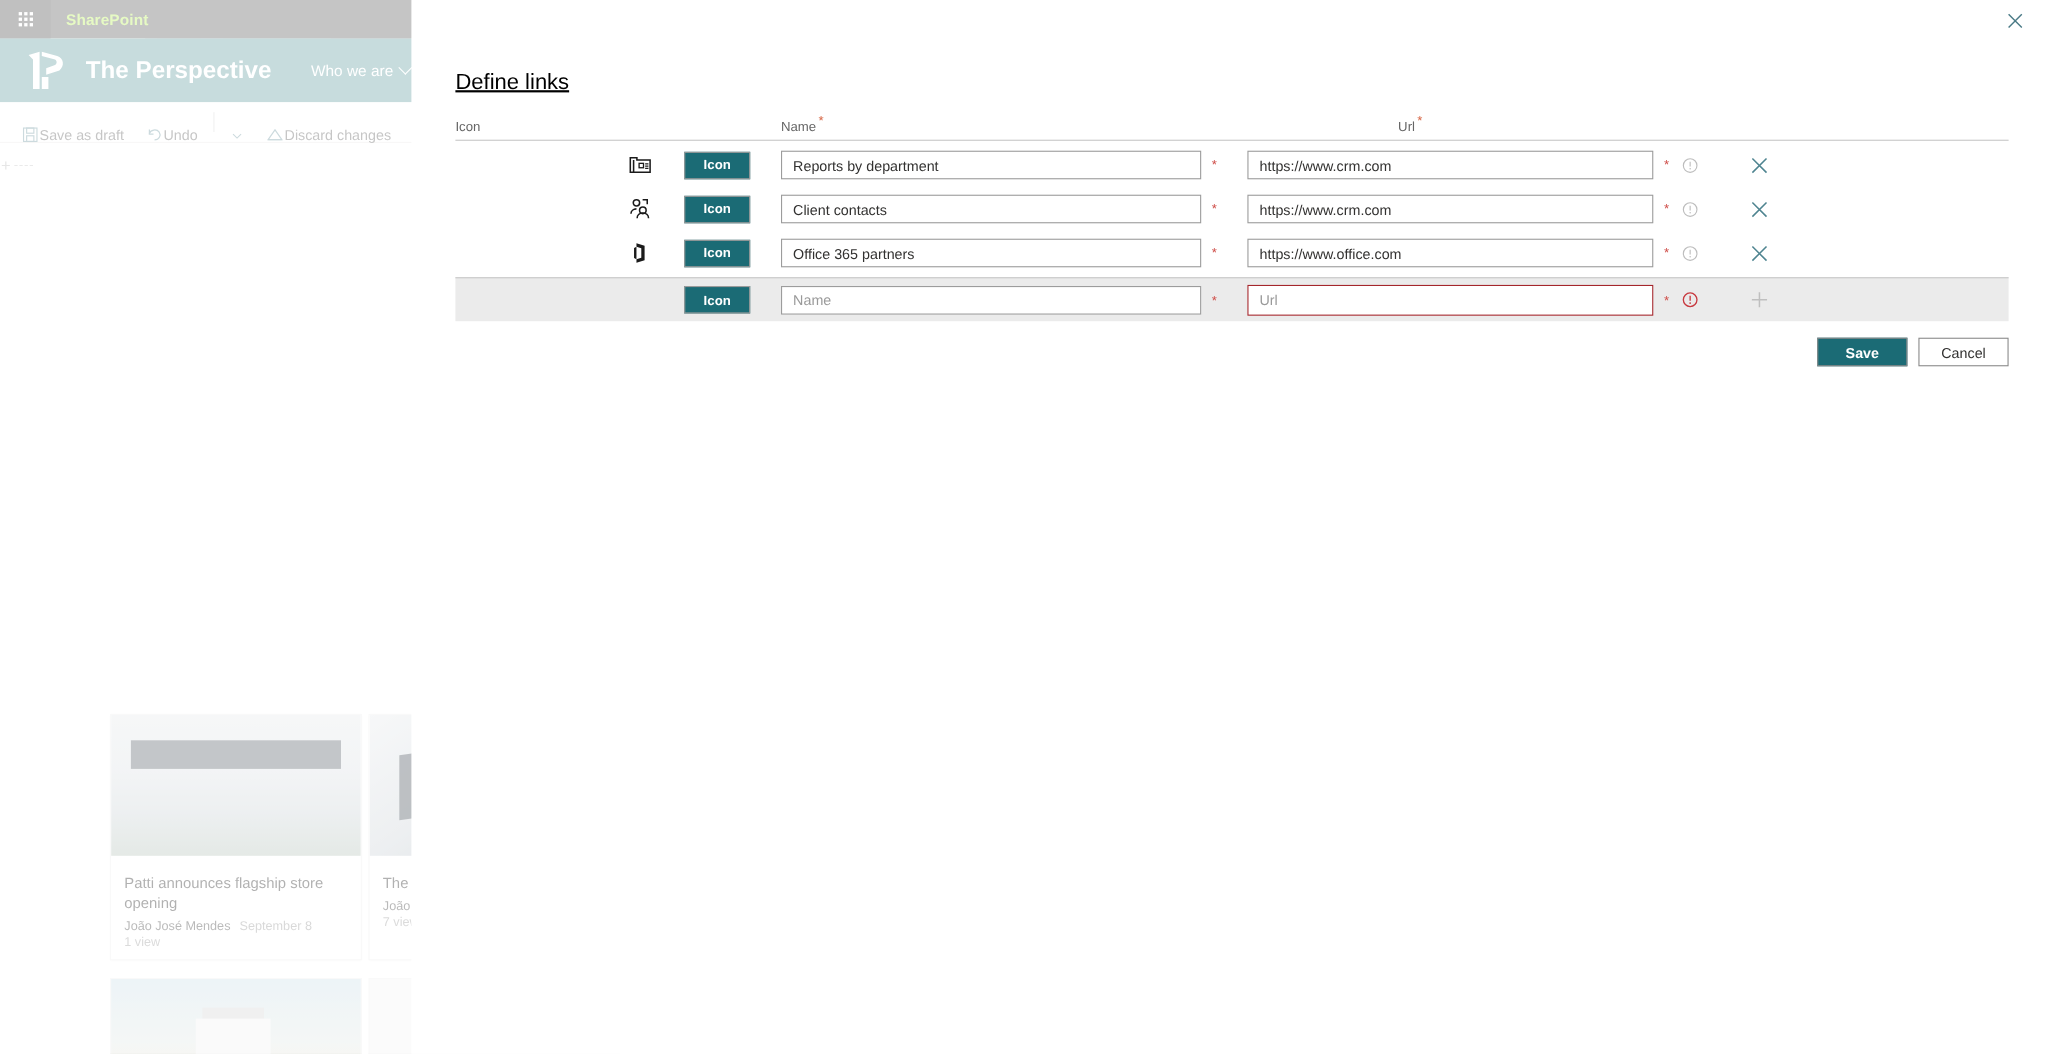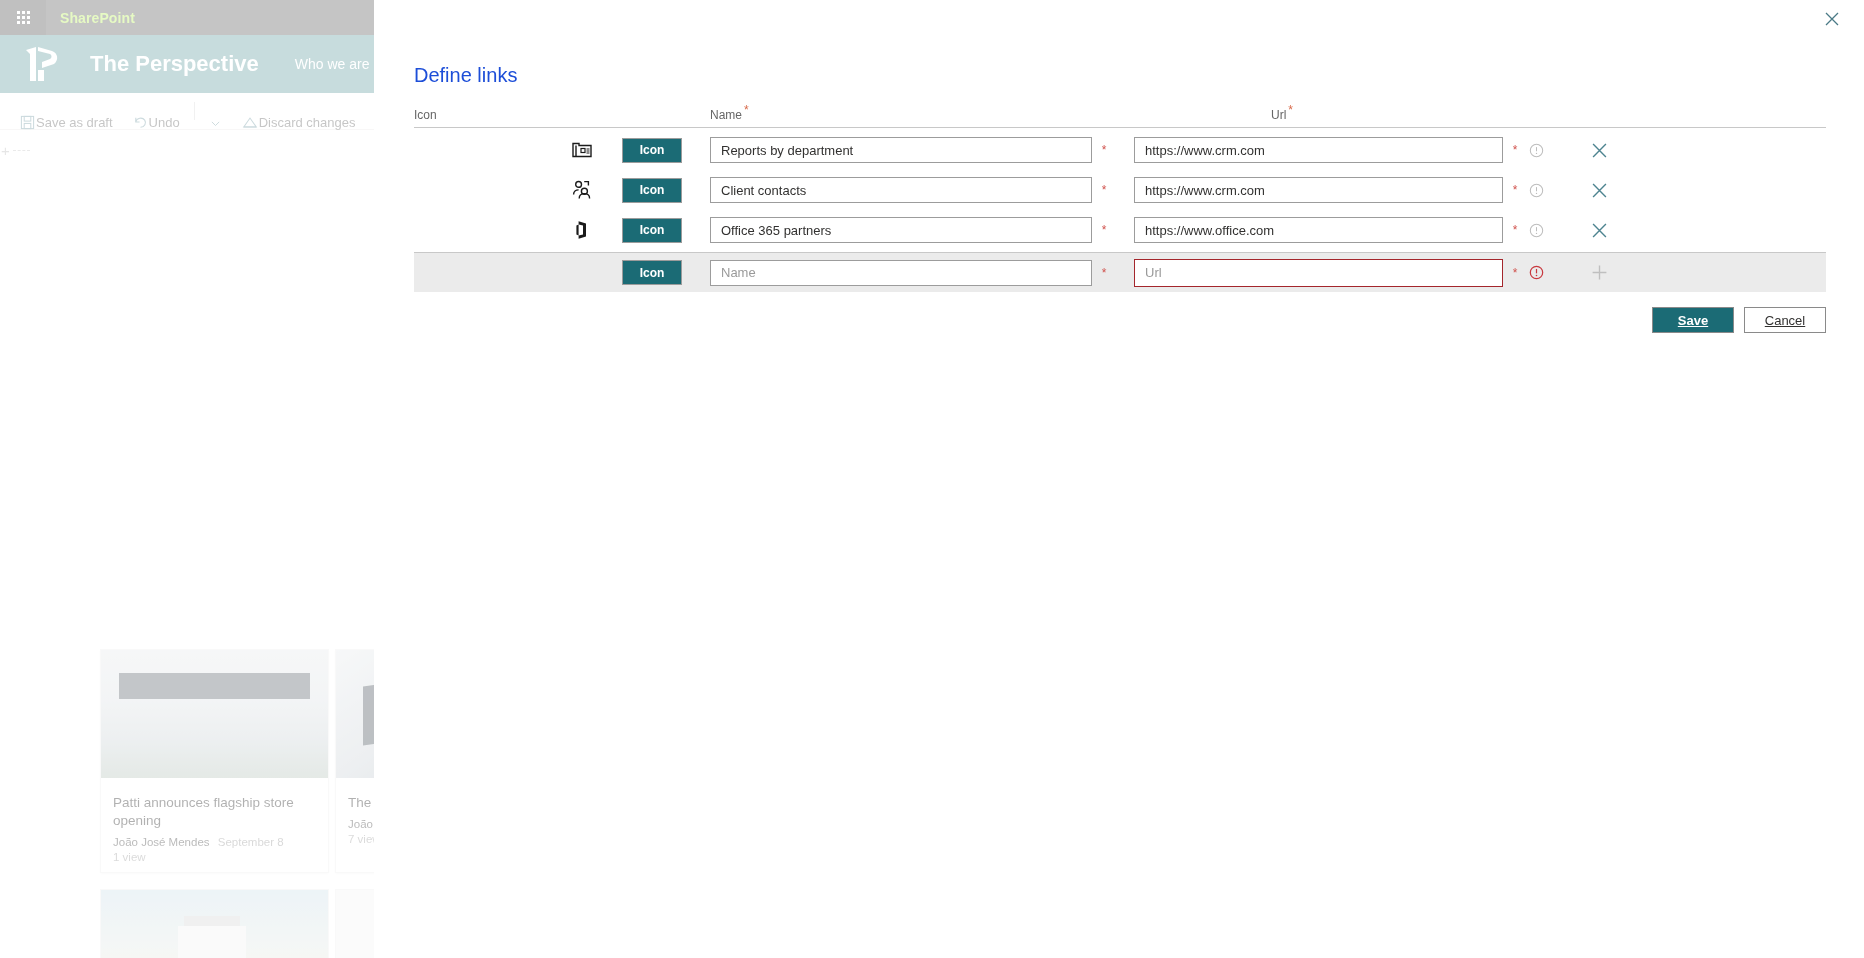--- a/index.html
+++ b/index.html
@@ -56,21 +56,21 @@
     position: absolute; top: 35px; left: 0; width: 1864px; height: 58px;
     background: #6ca2a5;
     display: flex; align-items: center;
   }
   #site-logo {
     width: 52px; height: 42px; margin-left: 16px;
     display: flex; align-items: center; justify-content: center;
   }
   #site-title {
     color: #ffffff; font-size: 22px; font-weight: bold;
-    margin-left: 22px; white-space: nowrap;
+    margin-left: 10px; white-space: nowrap;
   }
   #site-nav {
     display: flex; align-items: center; gap: 7px;
     margin-left: 36px; color: #ffffff; font-size: 14px;
   }
   .chev-d {
     display: inline-block; width: 9px; height: 9px;
     border-right: 1.6px solid #fff; border-bottom: 1.6px solid #fff;
     transform: rotate(45deg) translate(-2px,-2px);
   }
@@ -185,21 +185,21 @@
     background: #ffffff;
   }
   #dialog-close {
     position: absolute; right: 14px; top: 4px;
     width: 36px; height: 30px;
     display: flex; align-items: center; justify-content: center;
     color: #4a7a86; cursor: pointer;
   }
   #dialog-title {
     position: absolute; left: 40px; top: 64px;
-    font-size: 20px; color: #1d4ed8; font-weight: 400;
+    font-size: 20px; color: #000000; font-weight: 400; text-decoration: underline;
   }
 
   
   #links-table {
     position: absolute; left: 40px; top: 100px; width: 1412px;
   }
   #table-head {
     display: flex; align-items: flex-end;
     height: 28px;
     border-bottom: 1px solid #c8c8c8;
@@ -268,21 +268,20 @@
   
   #dialog-footer {
     position: absolute; right: 38px; top: 307px;
     display: flex; gap: 10px;
   }
   .btn {
     height: 26px; min-width: 82px; padding: 0 4px;
     font-size: 13px; font-weight: bold;
     display: flex; align-items: center; justify-content: center;
     cursor: pointer;
-    text-decoration: underline;
   }
   #btn-save   { background: #1b6b75; color: #ffffff; border: 1px solid #8a8a8a; }
   #btn-cancel { background: #ffffff; color: #323130; border: 1px solid #8a8a8a; font-weight: normal; }
 </style>
 </head>
 <body>
 
 <div id="sp-page">
 
   <div id="suite-photo"></div>

